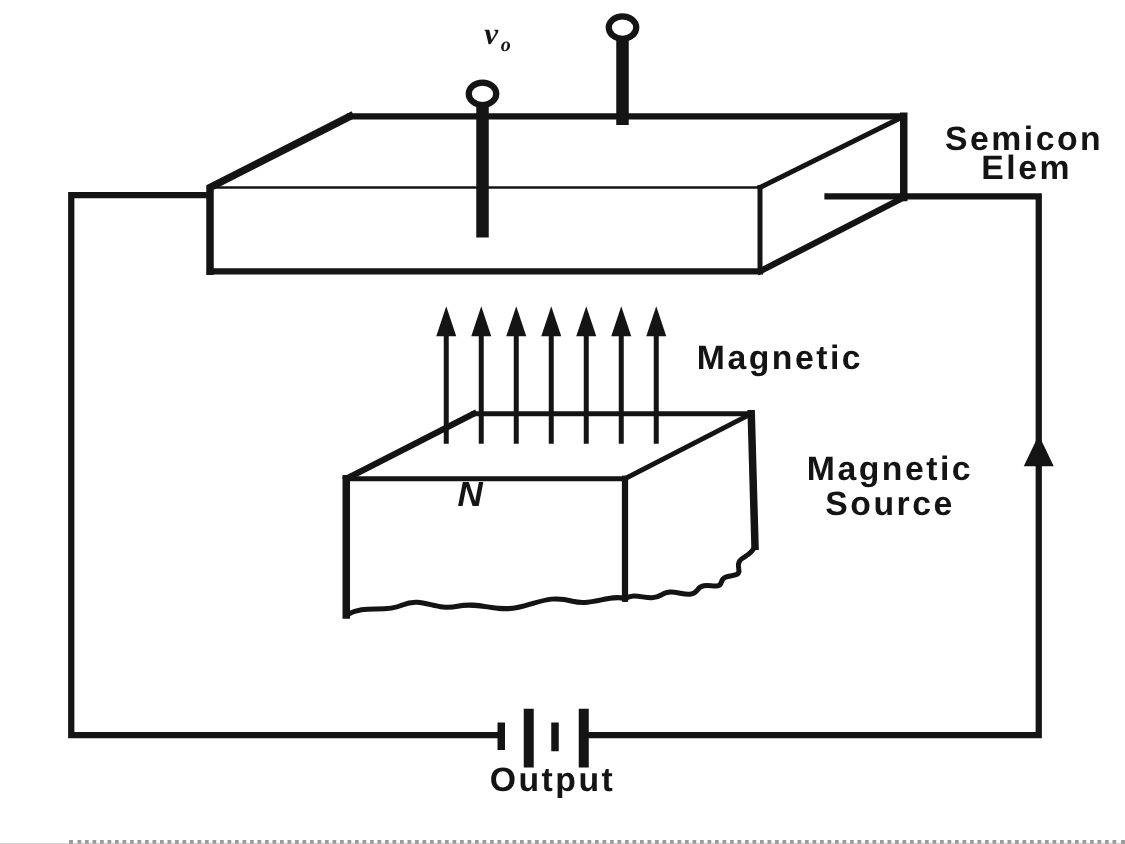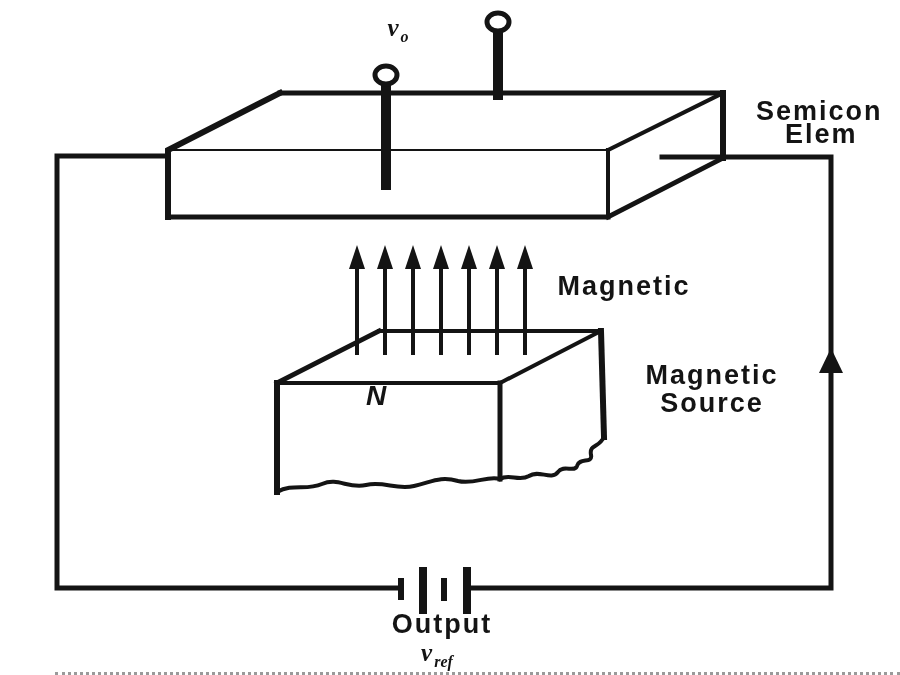--- a/index.html
+++ b/index.html
@@ -124,16 +124,15 @@
 
   <div class="lbl ctr" style="left:602px;top:361px;">
     <div>Magnetic</div>
     <div>Source</div>
   </div>
 
   <div class="lbl pole" style="left:366px;top:382px;">N</div>
 
   <div class="lbl ctr" style="left:332px;top:610px;">Output</div>
 
-  <div class="lbl ctr volt" style="left:327px;top:639px;"><span>v</span><sub>ref</sub></div>
 
   <div class="scanline"></div>
 </div>
 
 </body></html>

